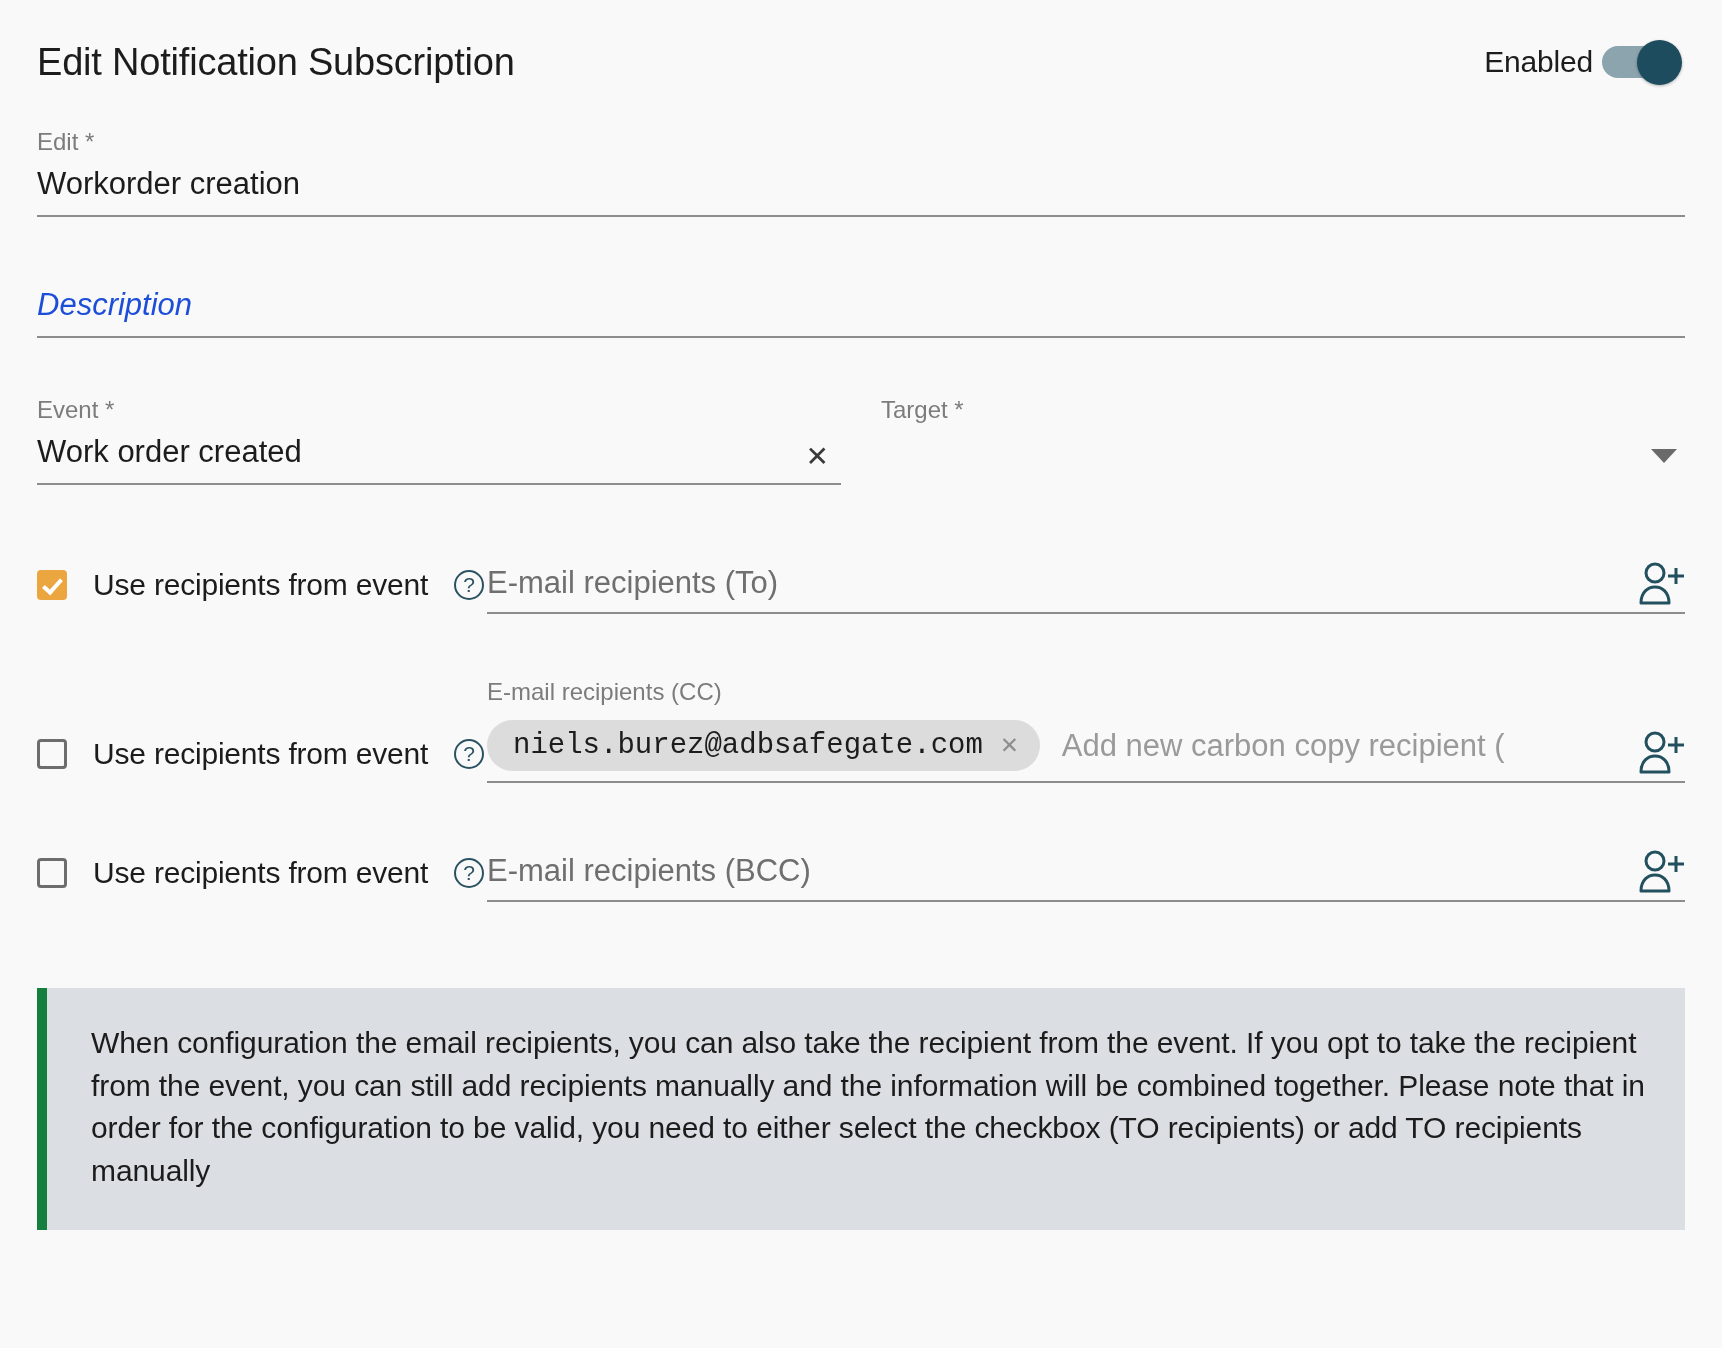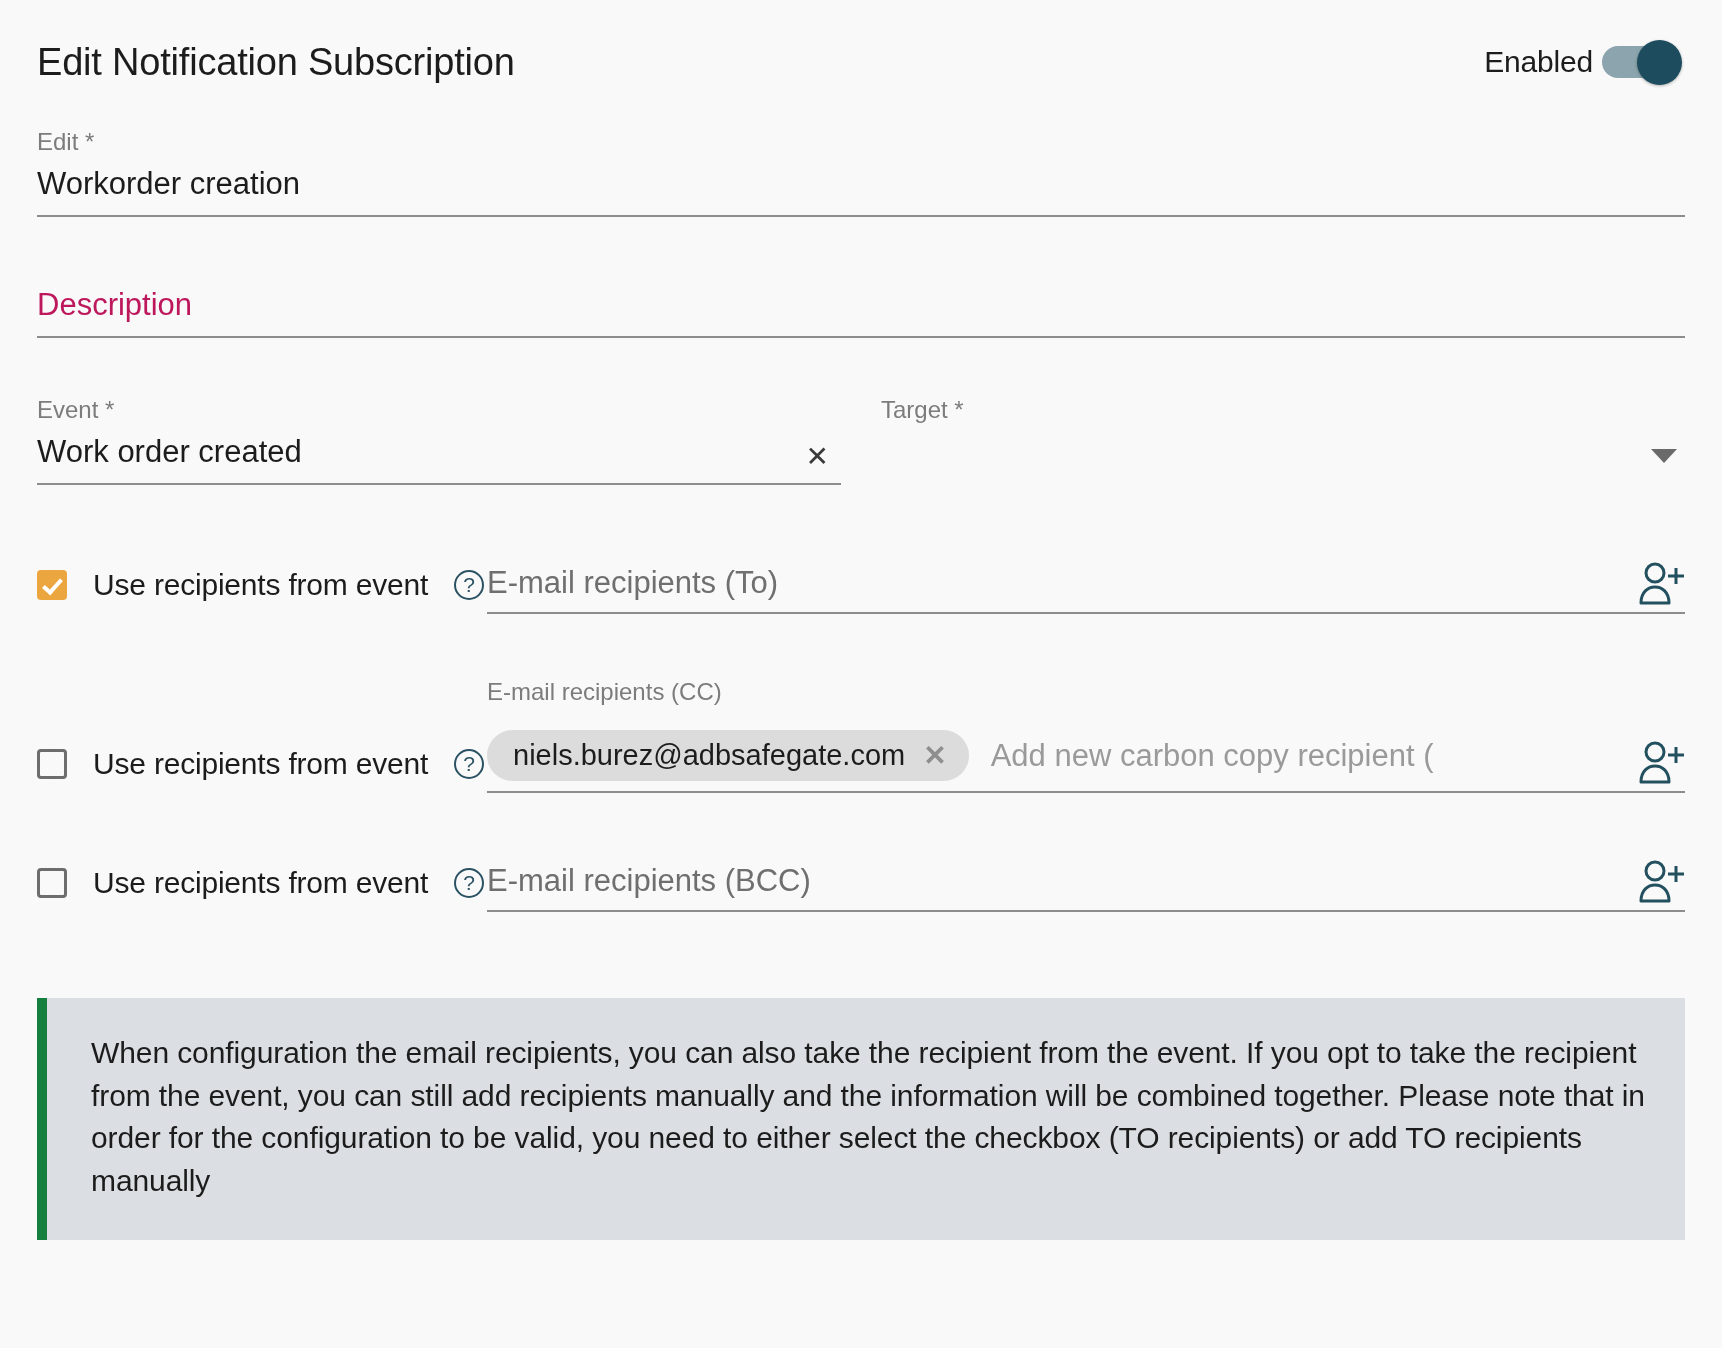--- a/index.html
+++ b/index.html
@@ -99,21 +99,22 @@
   }
   .field-value {
     font-size: 31px;
     color: #1c1c1c;
     line-height: 1;
     padding-bottom: 16px;
     white-space: nowrap;
     overflow: hidden;
   }
   .field-value.placeholder {
-    color: #be185d;
+    color: #1d4ed8;
+    font-style: italic;
   }
 
   .row-name { margin-top: 18px; }
   .row-description { margin-top: 72px; }
 
   
   .two-col {
     display: flex;
     gap: 40px;
     margin-top: 60px;
@@ -206,21 +207,21 @@
   }
 
   .recip-field {
     flex: 1 1 auto;
     min-width: 0;
     position: relative;
   }
   .recip-field .field-label {
     font-size: 24px;
     color: #7c7c7c;
-    margin-bottom: 26px;
+    margin-bottom: 16px;
   }
   .recip-placeholder {
     font-size: 31px;
     color: #6f6f6f;
     line-height: 1;
     padding-bottom: 14px;
     white-space: nowrap;
     overflow: hidden;
   }
 
@@ -243,20 +244,21 @@
     overflow: hidden;
   }
   .chip {
     display: inline-flex;
     align-items: center;
     gap: 18px;
     background: #dcdcdc;
     border-radius: 26px;
     padding: 9px 22px 9px 26px;
     flex: 0 0 auto;
+    font-family: Liberation Mono, monospace;
   }
   .chip-text {
     font-size: 29px;
     color: #1c1c1c;
     white-space: nowrap;
   }
   .chip-remove {
     font-size: 28px;
     font-weight: 700;
     color: #8e8e8e;

